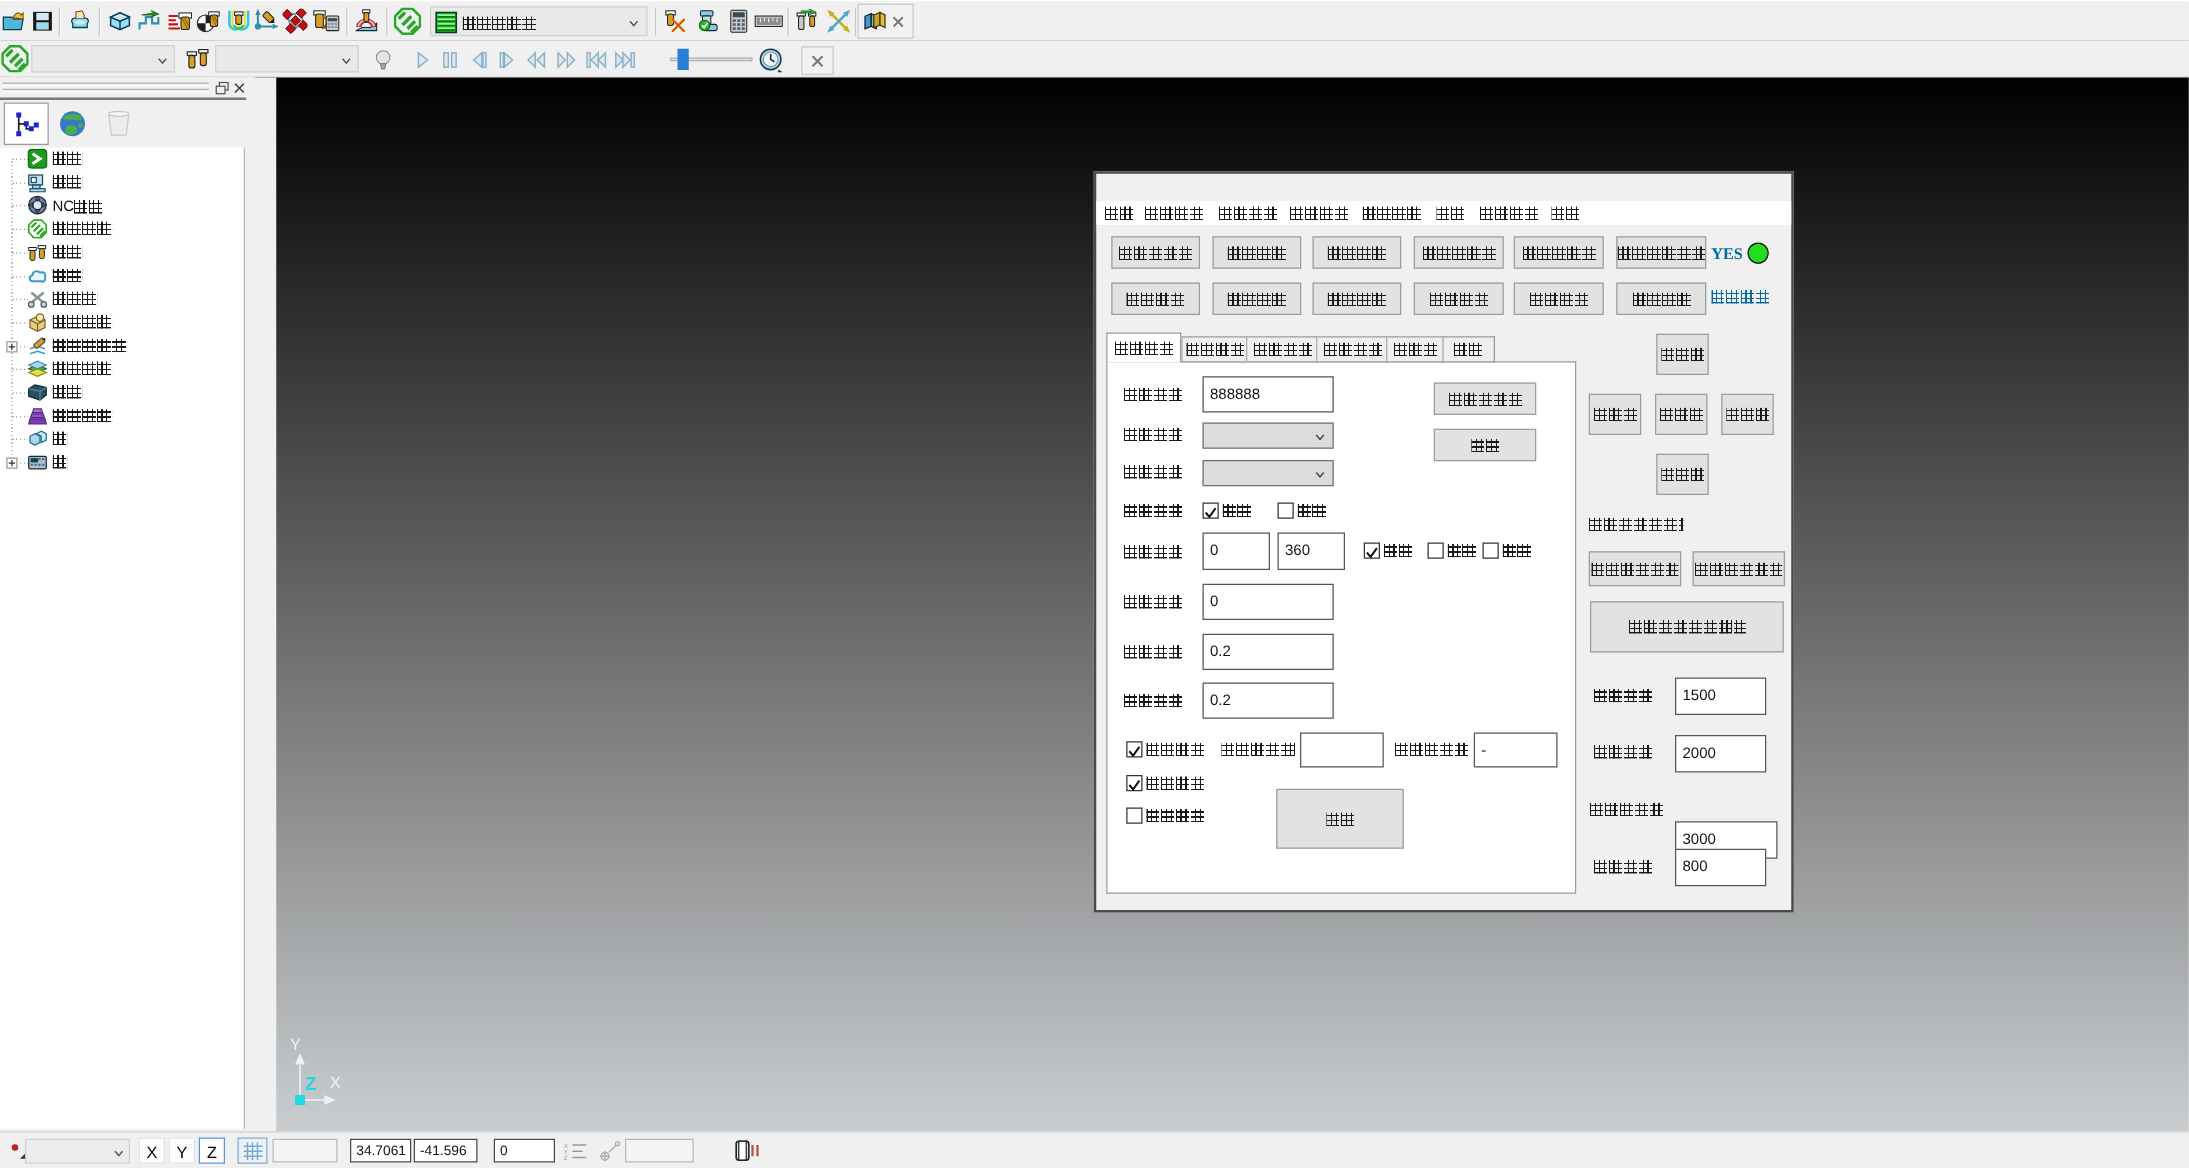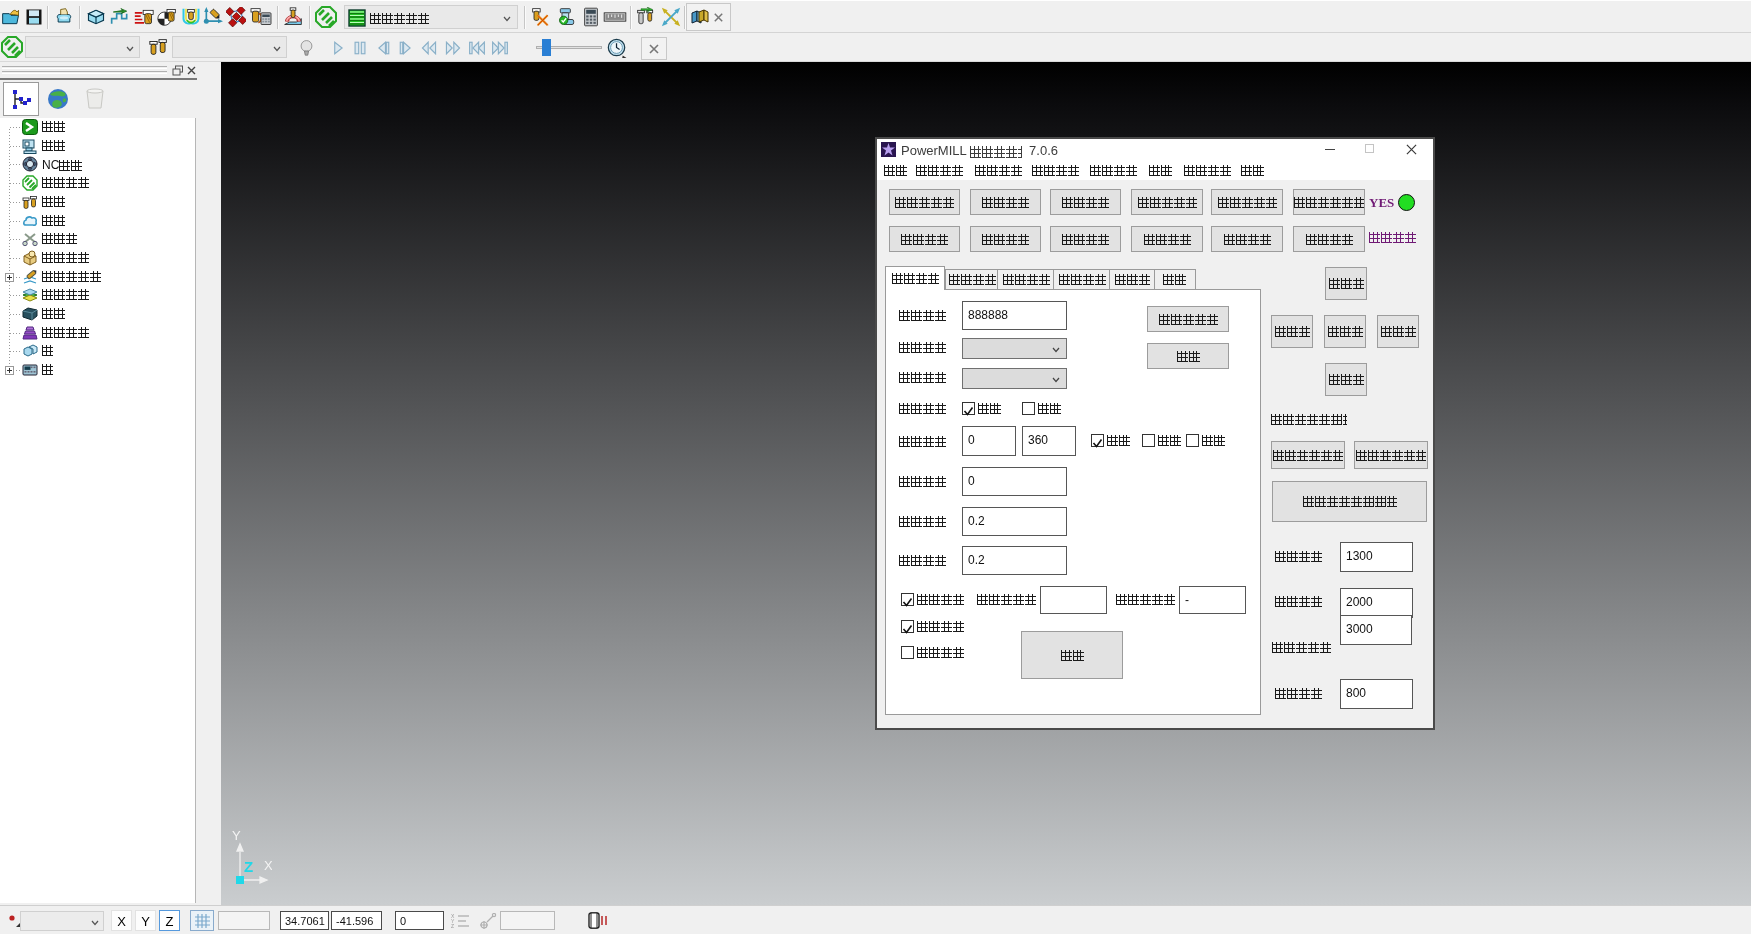--- a/index.html
+++ b/index.html
@@ -26,21 +26,21 @@
 .sbox{position:absolute;top:5px;height:19px;background:#fff;border:1px solid #4a4a4a;font-size:11px;color:#111;padding:3px 0 0 4px}
 
 #dlg{left:875px;top:137px;width:560px;height:593px;background:#f0f0f0;border:2px solid #4a4a4a}
 #dtitle{position:absolute;left:0;top:0;width:556px;height:22px;background:#fff}
 #dmenu{position:absolute;left:0;top:22px;width:556px;height:19px;background:#fff}
 .dbtn{position:absolute;background:#e2e2e2;border:1px solid #9c9c9c;display:flex;align-items:center;justify-content:center}
 .tbx{position:absolute;background:#fff;border:1px solid #565656;font-size:12px;color:#111;padding:6px 0 0 5px}
 .dcombo{position:absolute;background:#dcdcdc;border:1px solid #707070}
 .cb{position:absolute;width:13px;height:13px;background:#fff;border:1px solid #333}
 .lbl{position:absolute;font-size:12px}
-.mag{color:#701a75}
+.mag{color:#0369a1}
 </style></head><body>
 
 <div class="abs" id="tb1">
  <svg class="ticon" style="left:1px" viewBox="0 0 24 24">
       <path d="M2 8 L10 8 L12 10 L21 10 L19 20 L2 20 Z" fill="#4db8dc" stroke="#0a3a50" stroke-width="1.2"></path>
       <path d="M11 9 C14 3 18 3 19 6 L21 4 L21 10 L15 9 Z" fill="#f0c040" stroke="#6a5000" stroke-width="1"></path>
     </svg>
  <svg class="ticon" style="left:24px" viewBox="0 0 24 24">
       <rect x="3" y="3" width="18" height="18" fill="#151515"></rect>
       <rect x="6" y="4" width="12" height="7" fill="#cfe8f4"></rect>
@@ -529,32 +529,20 @@
  <svg class="abs" style="left:588px;top:6px" width="22" height="18" viewBox="0 0 22 18">
       <rect x="1" y="1" width="10" height="15" rx="2" fill="#fff" stroke="#222" stroke-width="1.4"></rect>
       <rect x="3" y="1" width="6" height="15" fill="#fff" stroke="#222" stroke-width="1"></rect>
       <g stroke="#c04848" stroke-width="1.8">
         <path d="M14 4 V13 M18 4 V13"></path>
       </g>
     </svg>
 </div>
 
 <div class="abs" id="dlg">
- <div id="dtitle">
-  <svg class="abs" style="left:4px;top:3px" width="15" height="15" viewBox="0 0 15 15">
-        <rect width="15" height="15" fill="#2a1650"></rect>
-        <path d="M7.5 1 L9 5.5 L14 5.5 L10 8.5 L11.5 13.5 L7.5 10.5 L3.5 13.5 L5 8.5 L1 5.5 L6 5.5 Z" fill="#b9a0f0"></path>
-      </svg>
-  <span class="abs" style="left:24px;top:4px;font-size:13px;color:#3c3c3c">PowerMILL <span class="zh" style="width:52px;height:12px;color:#3c3c3c"></span>&nbsp; 7.0.6</span>
-  <div class="abs" style="left:448px;top:10px;width:10px;height:1.4px;background:#444"></div>
-  <div class="abs" style="left:488px;top:5px;width:9px;height:9px;border:1.4px solid #c4c4c4"></div>
-  <svg class="abs" style="left:529px;top:5px" width="11" height="11" viewBox="0 0 12 12">
-        <path d="M1 1 L11 11 M11 1 L1 11" stroke="#3a3a3a" stroke-width="1.3"></path>
-      </svg>
- </div>
  <div id="dmenu">
   <span class="zh" style="position:absolute;left:7px;top:4px;width:23px"></span>
   <span class="zh" style="position:absolute;left:39px;top:4px;width:47px"></span>
   <span class="zh" style="position:absolute;left:98px;top:4px;width:47px"></span>
   <span class="zh" style="position:absolute;left:155px;top:4px;width:47px"></span>
   <span class="zh" style="position:absolute;left:213px;top:4px;width:47px"></span>
   <span class="zh" style="position:absolute;left:272px;top:4px;width:23px"></span>
   <span class="zh" style="position:absolute;left:307px;top:4px;width:47px"></span>
   <span class="zh" style="position:absolute;left:364px;top:4px;width:23px"></span>
  </div>
@@ -701,21 +689,21 @@
   <div class="dbtn" style="left:394px;top:302px;width:74px;height:28px">
         <span class="zh" style="width:70px"></span>
       </div>
   <div class="dbtn" style="left:477px;top:302px;width:74px;height:28px">
         <span class="zh" style="width:70px"></span>
       </div>
   <div class="dbtn" style="left:395px;top:342px;width:155px;height:41px">
         <span class="zh" style="width:94px"></span>
       </div>
   <span class="zh lbl" style="left:398px;top:412px;width:47px"></span>
-  <div class="tbx" style="left:463px;top:403px;width:73px;height:30px">1300</div>
+  <div class="tbx" style="left:463px;top:403px;width:73px;height:30px">1500</div>
   <span class="zh lbl" style="left:398px;top:457px;width:47px"></span>
   <div class="tbx" style="left:463px;top:449px;width:73px;height:30px">2000</div>
   <span class="zh lbl" style="left:395px;top:503px;width:59px"></span>
-  <div class="tbx" style="left:463px;top:476px;width:72px;height:30px">3000</div>
+  <div class="tbx" style="left:463px;top:518px;width:82px;height:30px">3000</div>
   <span class="zh lbl" style="left:398px;top:549px;width:47px"></span>
   <div class="tbx" style="left:463px;top:540px;width:73px;height:30px">800</div>
  </div>
 </div>
 
 </body></html>

